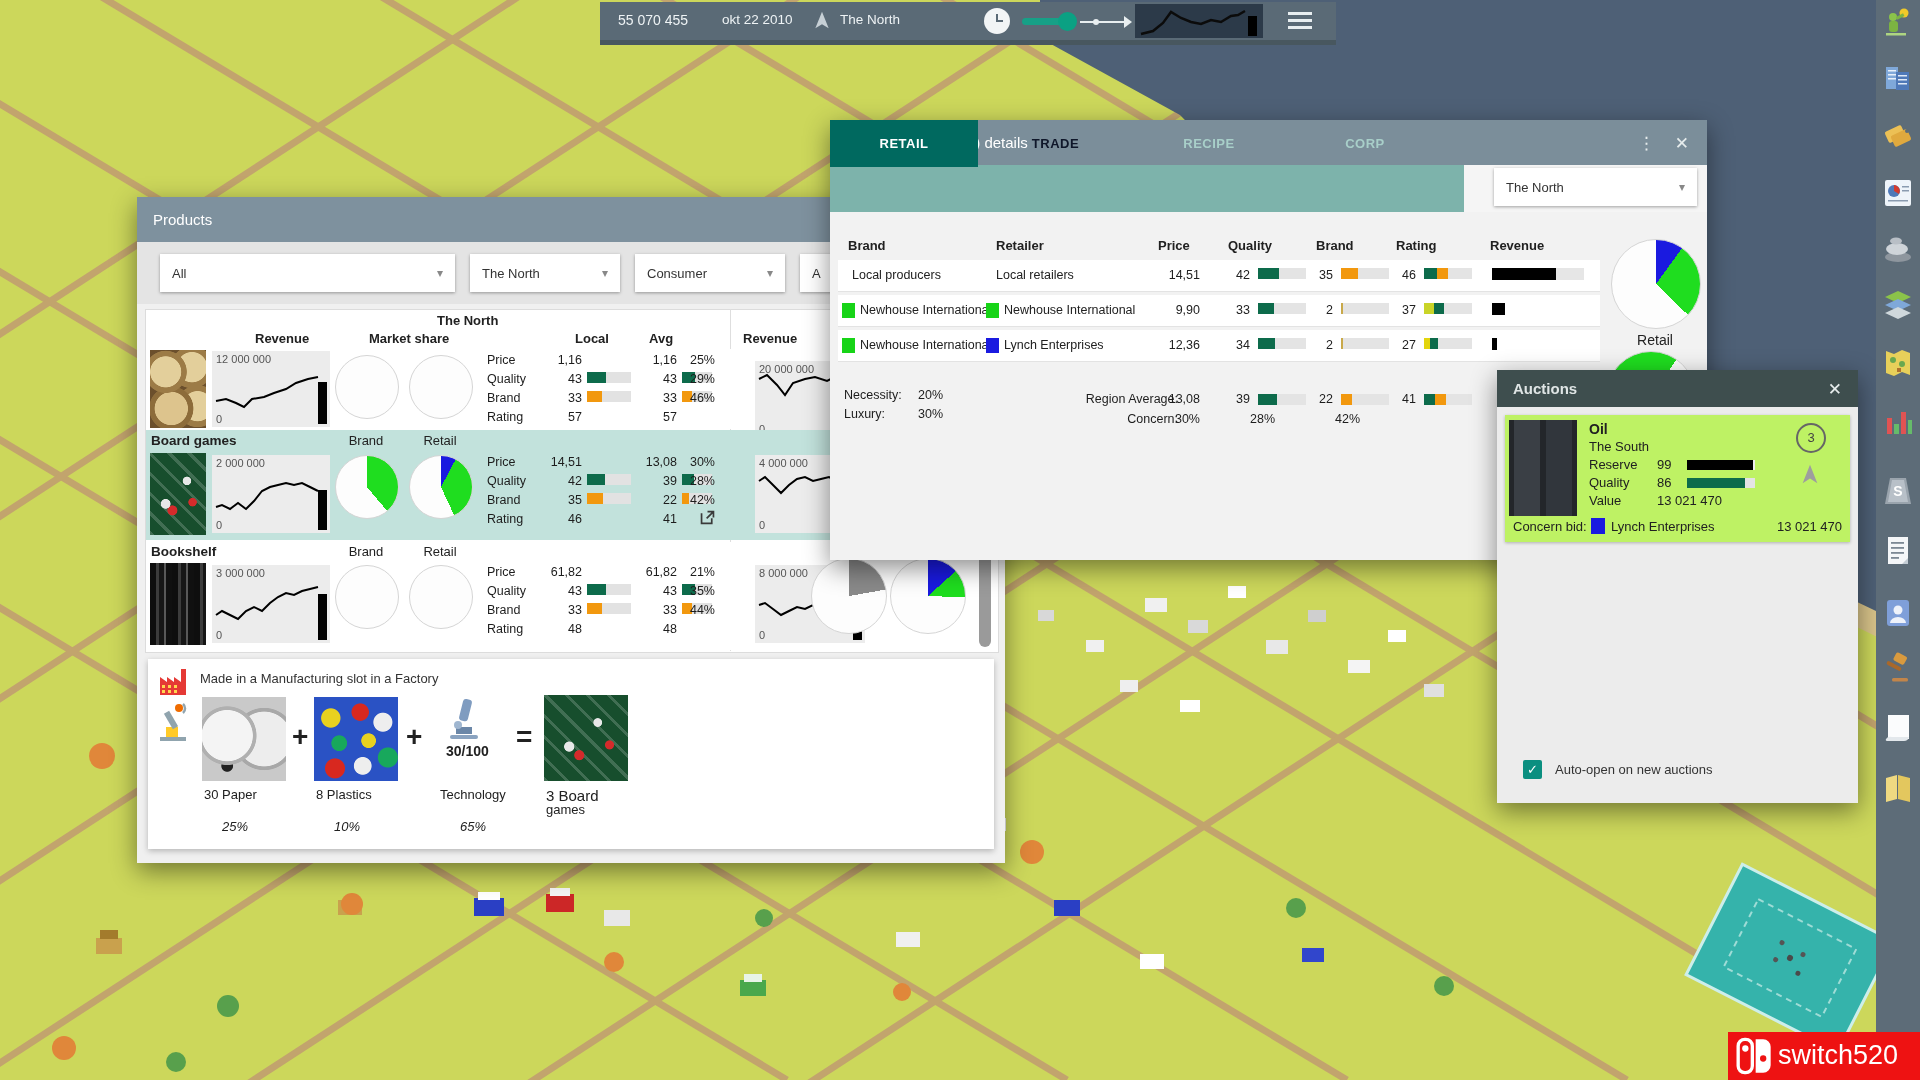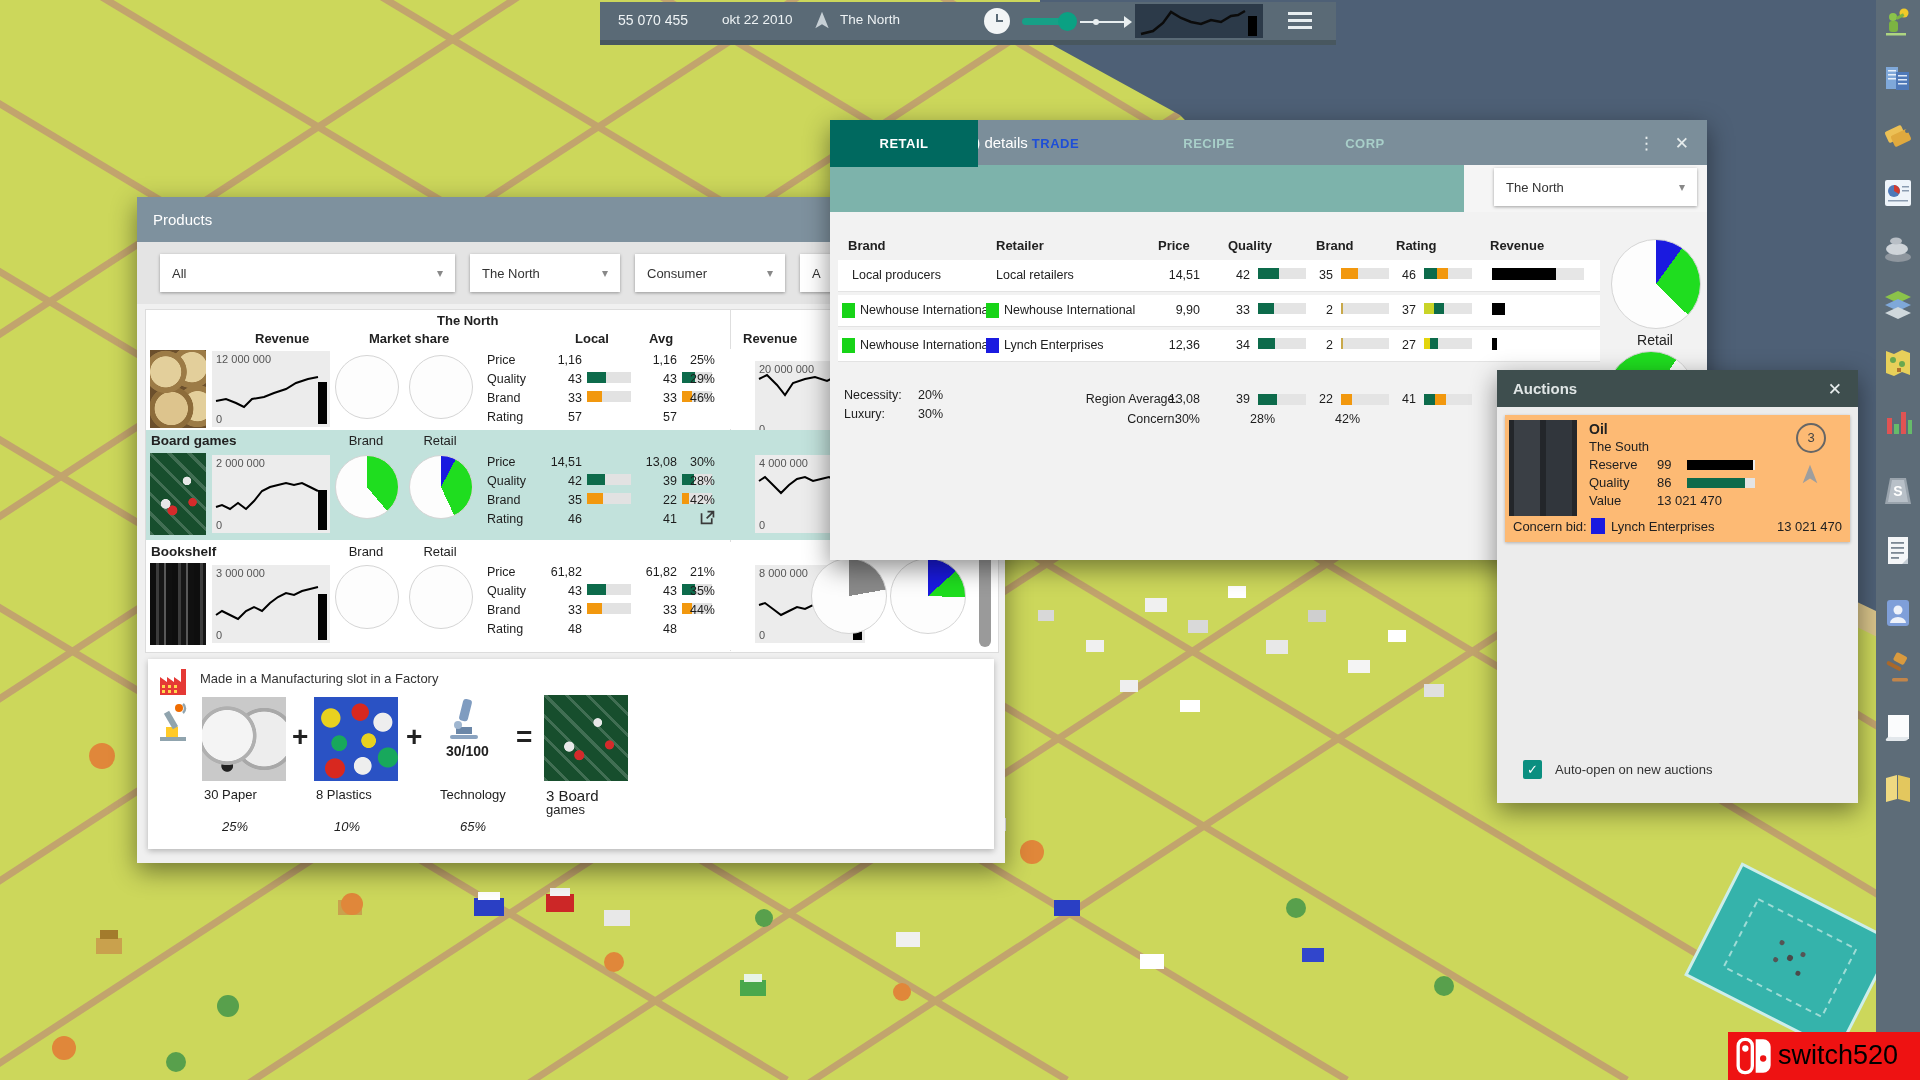--- a/index.html
+++ b/index.html
@@ -405,21 +405,21 @@
 
 <div class="win" style="left:830px;top:120px;width:877px;height:440px;background:#f2f2f2;z-index:20">
   <div class="whead" style="background:#7b8e9a">
     <span>Board games (Toys) details</span>
     <span class="x" style="position:absolute;right:52px;top:13px">⋮</span>
     <span class="x" style="position:absolute;right:18px;top:13px">✕</span>
   </div>
   <div class="abs" style="left:0;top:45px;width:634px;height:47px;background:#7db3ab"></div>
   <div class="abs" style="left:634px;top:45px;width:243px;height:47px;background:#f5f5f5"></div>
   <div class="tab" style="left:0;width:148px;background:#00695f;color:#fff">RETAIL</div>
-  <div class="tab" style="left:148px;width:155px;color:#1d4ed8">TRADE</div>
+  <div class="tab" style="left:148px;width:155px;color:#0f172a">TRADE</div>
   <div class="tab" style="left:303px;width:152px;color:#a8cfc9">RECIPE</div>
   <div class="tab" style="left:455px;width:160px;color:#a8cfc9">CORP</div>
   <div class="dd" style="left:664px;top:48px;width:203px">
         <span>The North</span>
         <span class="ddarr">▾</span>
       </div>
 
   <div class="abs bold" style="left:18px;top:118px;font-size:13px">Brand</div>
   <div class="abs bold" style="left:166px;top:118px;font-size:13px">Retailer</div>
   <div class="abs bold" style="left:328px;top:118px;font-size:13px">Price</div>
@@ -521,21 +521,21 @@
   <div class="pie" style="left:781px;top:119px;width:88px;height:88px;background:conic-gradient(#1a1ae0 0 36deg,#1fdd1f 36deg 134deg,#fdfdfd 134deg 360deg)"></div>
   <div class="pielab" style="left:781px;top:212px;width:88px;font-size:14px">Retail</div>
   <div class="pie" style="left:776px;top:231px;width:88px;height:88px;background:conic-gradient(from -60deg,#1fdd1f 0 95deg,#fdfdfd 95deg 360deg)"></div>
 </div>
 
 <div class="win" style="left:1497px;top:370px;width:361px;height:433px;background:#ececec;z-index:30">
   <div class="whead" style="background:#3e4e4e;height:37px">
     <span class="bold" style="color:#dfe5e5">Auctions</span>
     <span class="x" style="position:absolute;right:16px;top:9px">✕</span>
   </div>
-  <div class="abs" style="left:8px;top:45px;width:345px;height:127px;background:#fdba74;box-shadow:0 1px 3px rgba(0,0,0,.25)">
+  <div class="abs" style="left:8px;top:45px;width:345px;height:127px;background:#bef264;box-shadow:0 1px 3px rgba(0,0,0,.25)">
     <div class="abs" style="left:4px;top:5px;width:68px;height:96px;background:#23262a;background-image:linear-gradient(90deg,rgba(0,0,0,0) 0 8%,#3a3f45 8% 46%,rgba(0,0,0,0) 46% 54%,#31363c 54% 92%,rgba(0,0,0,0) 92%),radial-gradient(circle at 28% 55%,#e3c324 0 14%,rgba(0,0,0,0) 15%),radial-gradient(circle at 72% 45%,#e3c324 0 14%,rgba(0,0,0,0) 15%)"></div>
     <div class="abs bold" style="left:84px;top:6px;font-size:14px">Oil</div>
     <div class="abs" style="left:84px;top:24px;font-size:13px">The South</div>
     <div class="abs" style="left:84px;top:42px;font-size:13px">Reserve</div>
     <div class="abs" style="left:152px;top:42px;font-size:13px">99</div>
     <div class="abs" style="left:182px;top:45px;width:68px;height:10px;background:#eee">
           <i class="abs" style="left:0;top:0;width:66px;height:10px;background:#000"></i>
         </div>
     <div class="abs" style="left:84px;top:60px;font-size:13px">Quality</div>
     <div class="abs" style="left:152px;top:60px;font-size:13px">86</div>
@@ -642,16 +642,16 @@
       <path d="M16 3 L28 6 L28 30 L16 27 Z" fill="#e3c75e"></path>
     </svg>
 
 <div class="abs" style="left:1728px;top:1032px;width:192px;height:48px;background:#ee1212;z-index:50">
   <svg width="40" height="40" viewBox="0 0 24 24" style="position:absolute;left:6px;top:4px">
     <rect x="2.5" y="2" width="8.5" height="20" rx="4" fill="none" stroke="#fff" stroke-width="2"></rect>
     <circle cx="6.8" cy="7.5" r="1.9" fill="#fff"></circle>
     <path d="M13 2 L17.5 2 A4.5 4.5 0 0 1 22 6.5 L22 17.5 A4.5 4.5 0 0 1 17.5 22 L13 22 Z" fill="#fff"></path>
     <circle cx="17.5" cy="13.5" r="1.9" fill="#ee1212"></circle>
   </svg>
-  <span style="position:absolute;left:50px;top:8px;font-size:27px;color:#000000;">switch520</span>
+  <span style="position:absolute;left:50px;top:8px;font-size:27px;color:#ffffff;">switch520</span>
 </div>
 
 </div>
 
 </body></html>

